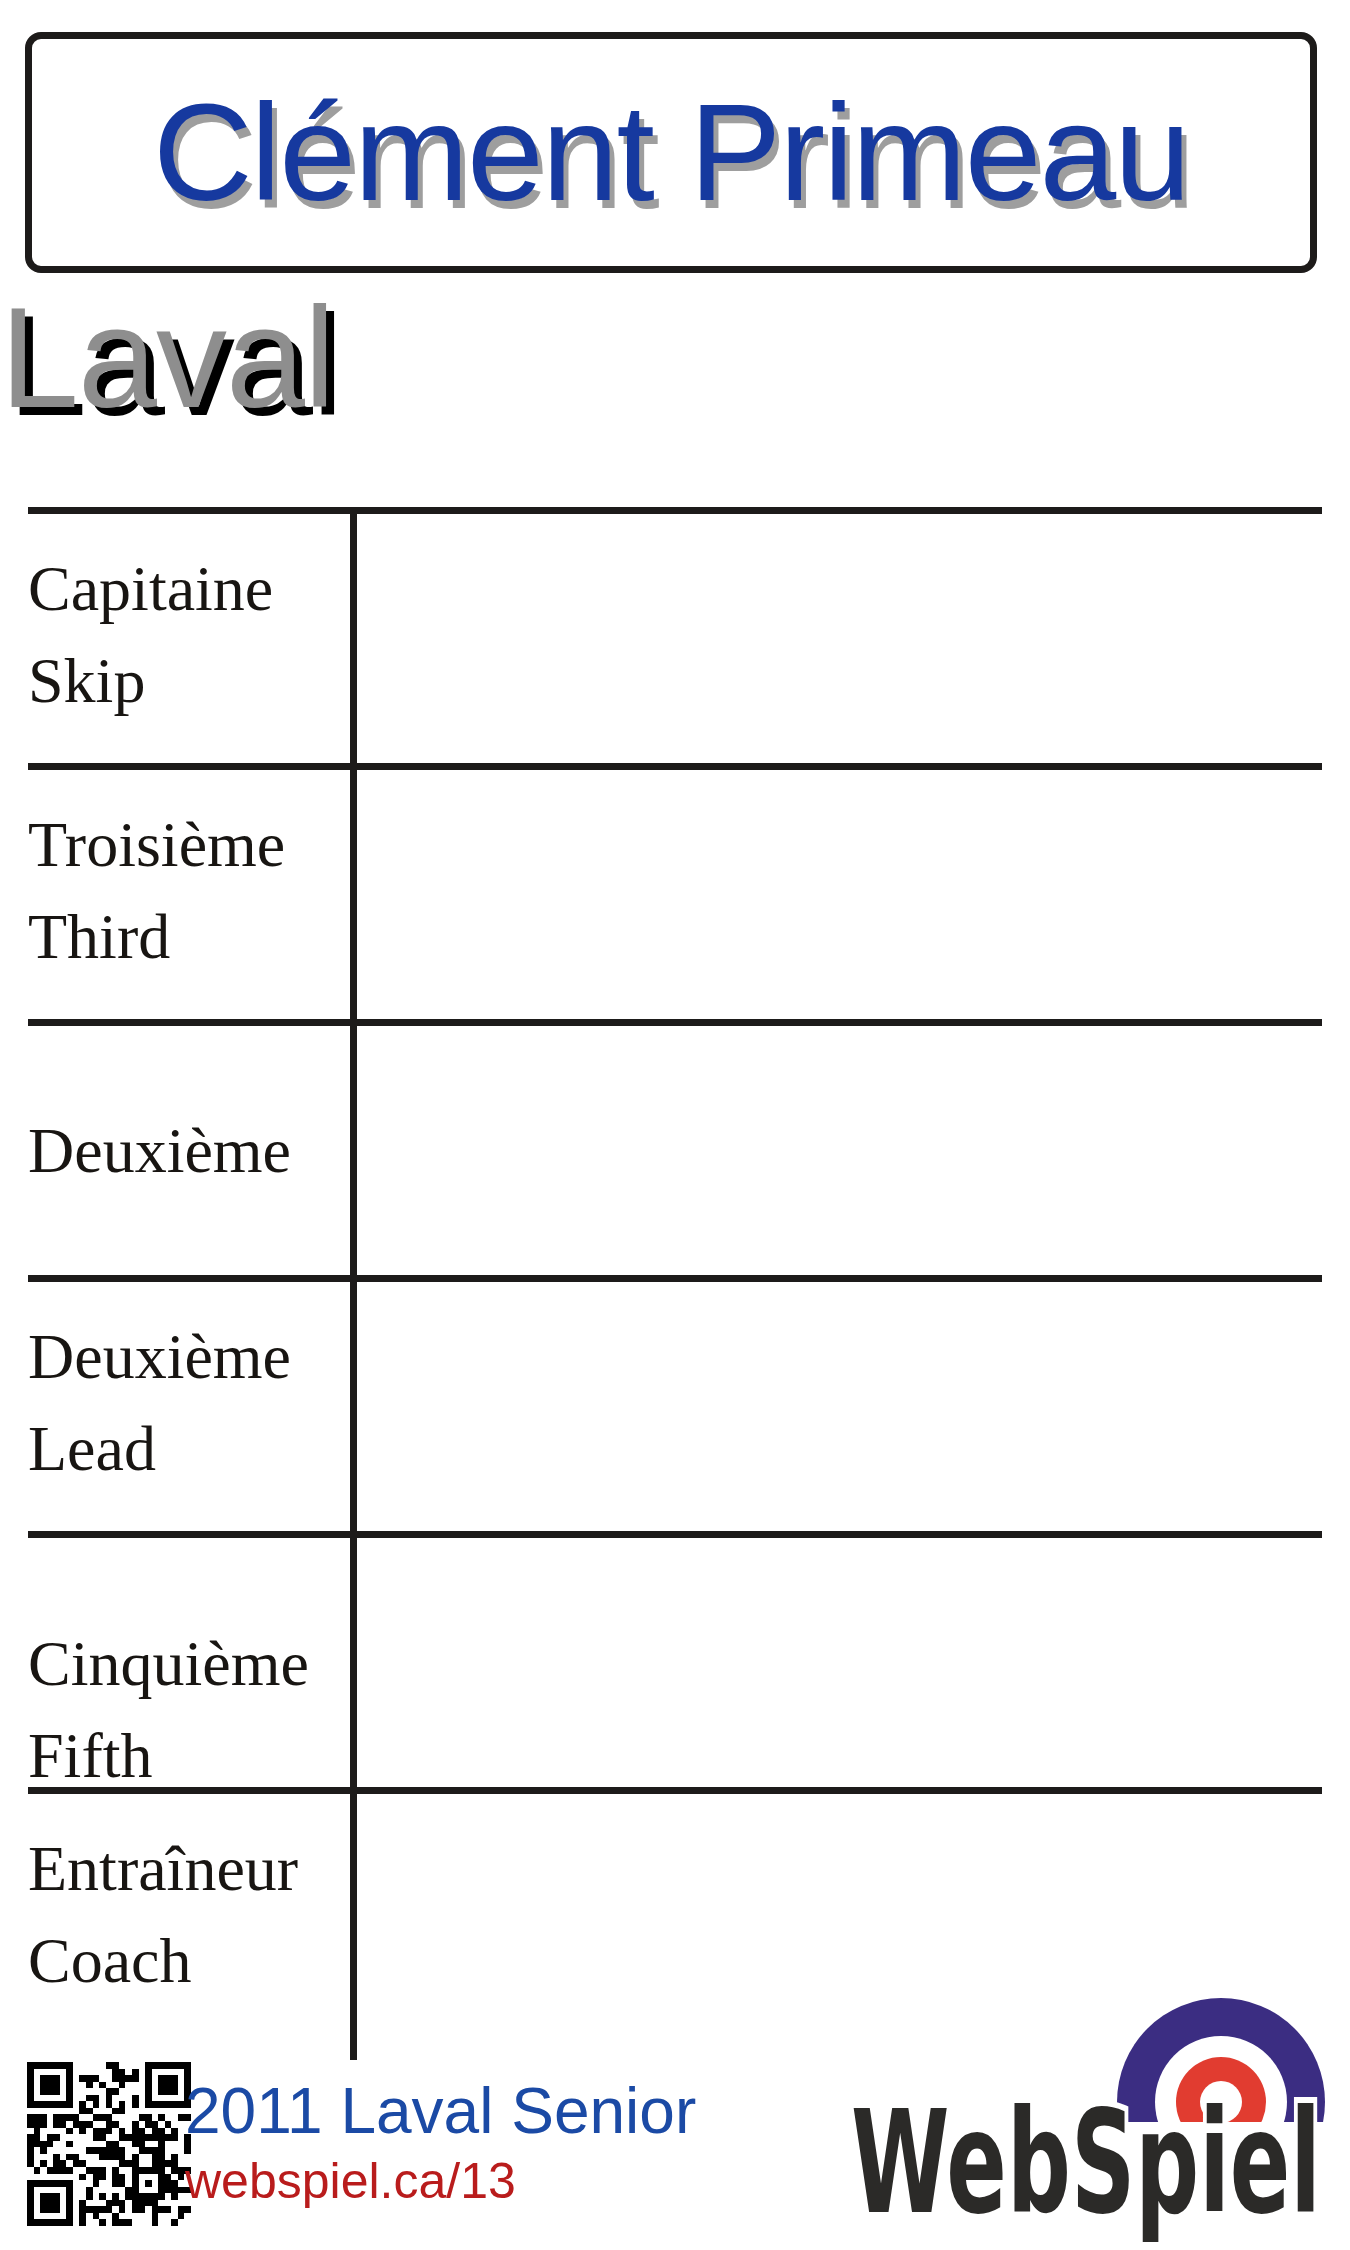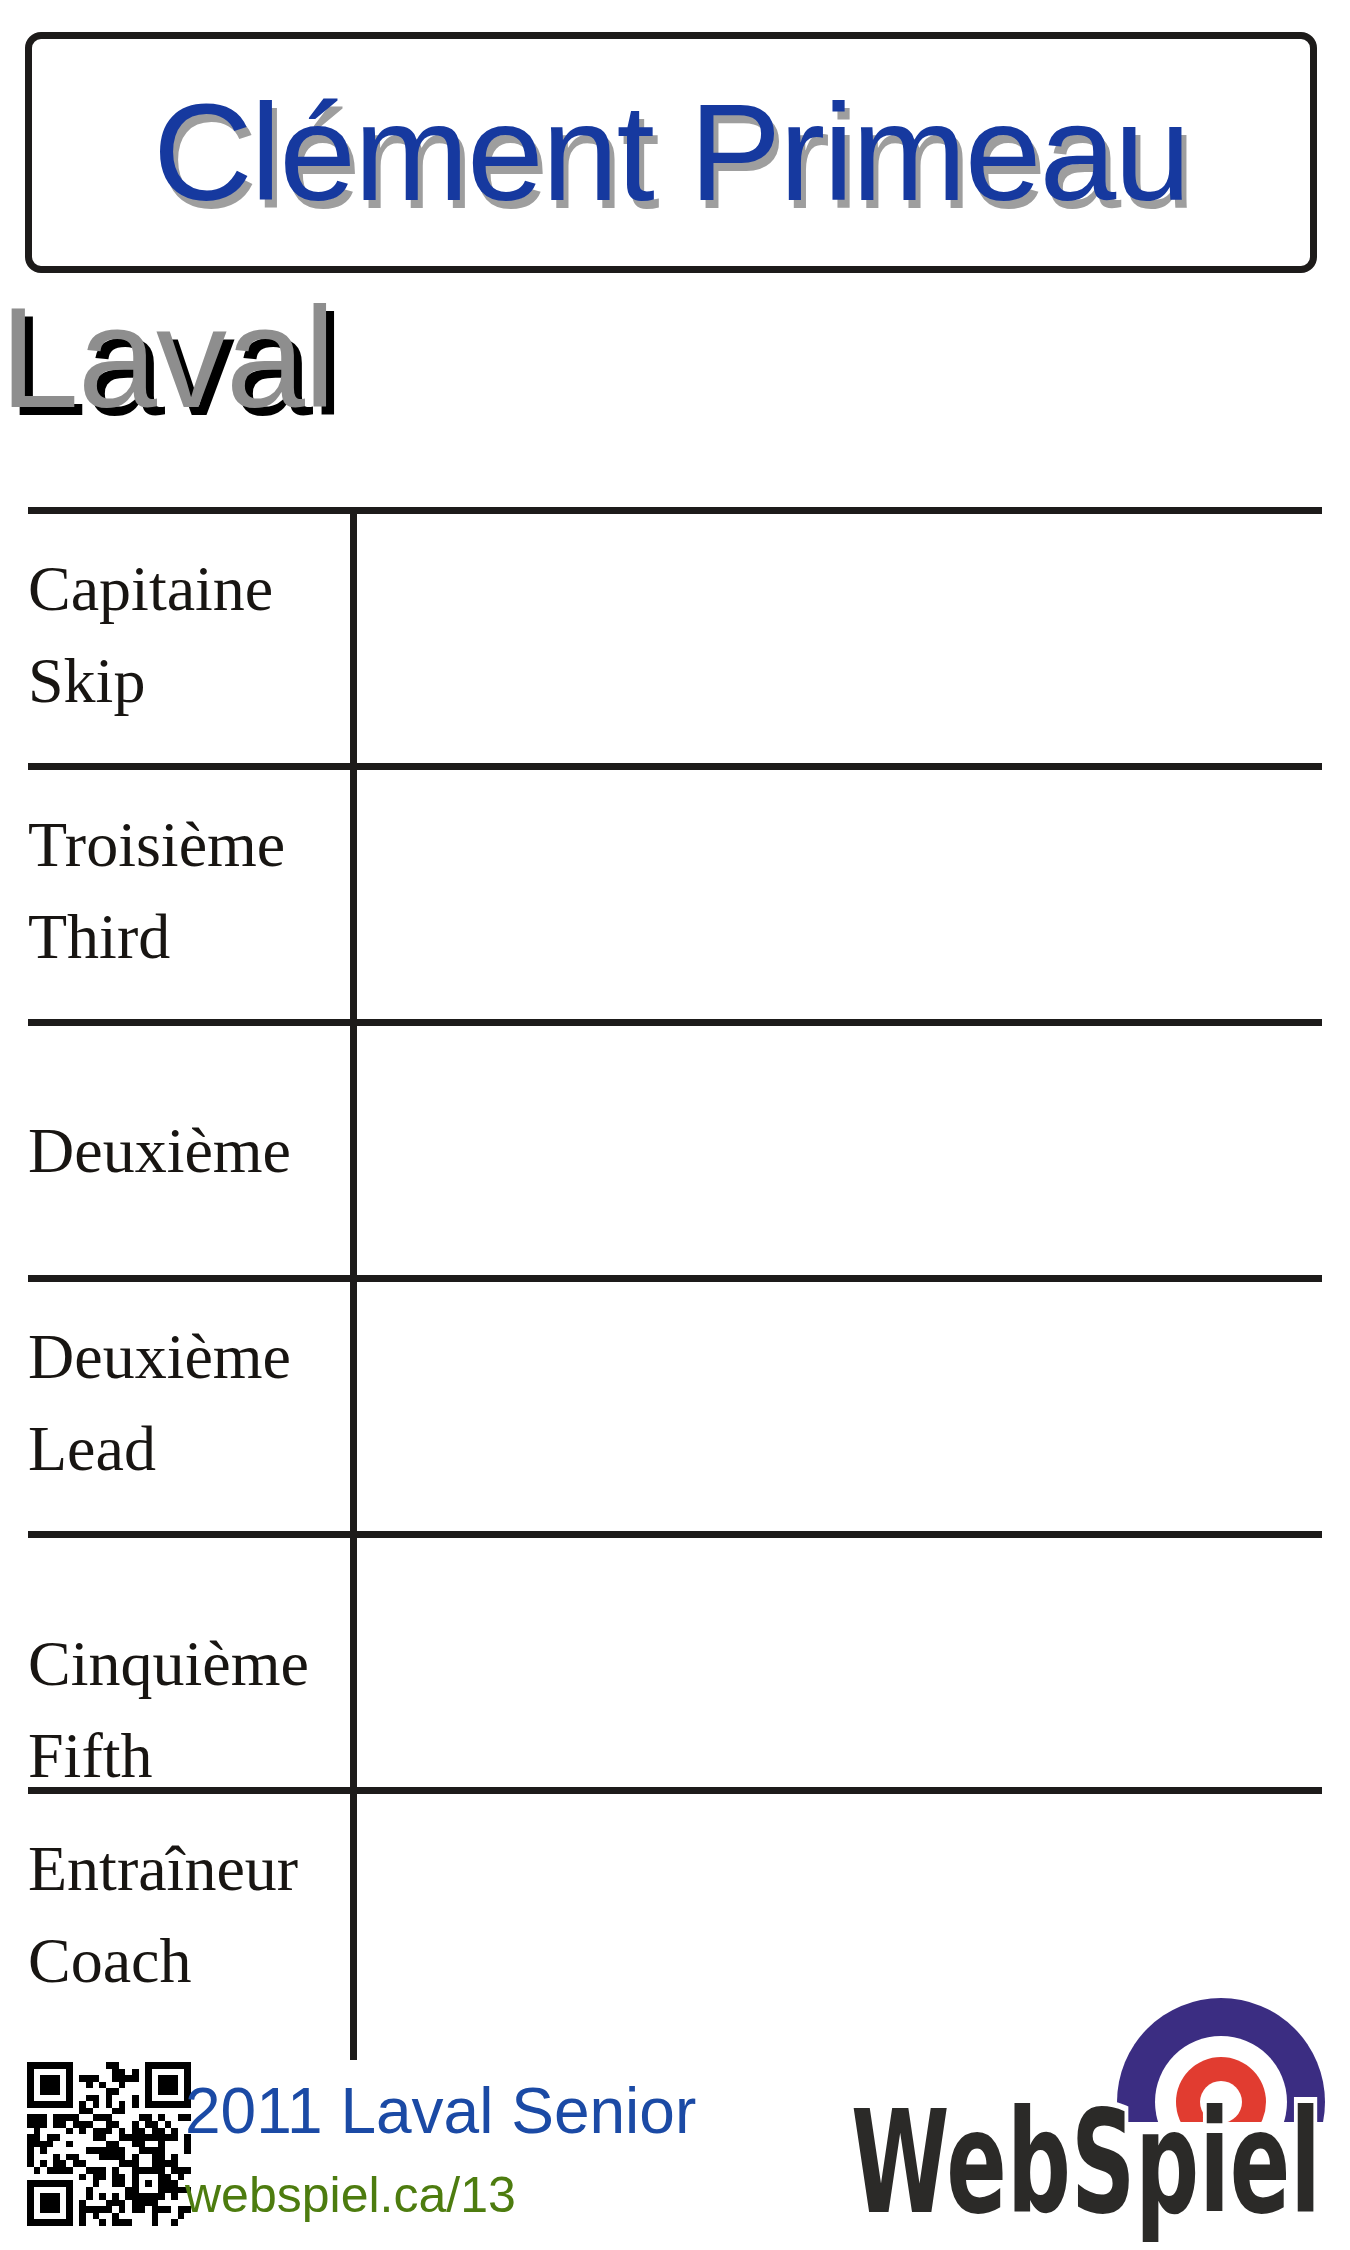--- a/index.html
+++ b/index.html
@@ -28,21 +28,21 @@
   .name-cell{position:absolute;left:360px;width:960px;height:246px;}
 
   
   .qr{position:absolute;left:27px;top:2062px;width:164px;height:164px;
       display:grid;grid-template-columns:repeat(25,1fr);grid-template-rows:repeat(25,1fr);
       background:#fff;}
   .qr div{width:100%;height:100%;}
   .qr .b{background:#000;}
   .footer-text{position:absolute;left:185px;top:2075px;width:630px;text-align:left;}
   .event{font-size:64px;line-height:72px;color:var(--footer-blue);white-space:nowrap;}
-  .url{font-size:50px;line-height:56px;color:#4d7c0f;margin-top:20px;}
+  .url{font-size:50px;line-height:56px;color:#b91c1c;margin-top:6px;}
   .logo{position:absolute;left:845px;top:1950px;width:505px;height:300px;}
 </style>
 </head>
 <body>
 
 <div class="page" style="--ink: #1d1b1a; --title-blue: #16399f; --footer-blue: #1b4aa5; --shadow-gray: #9e9e9e; --subtitle-gray: #8e8e8e;">
 
   <div class="title-box">
     <div class="title">Clément Primeau</div>
   </div>

